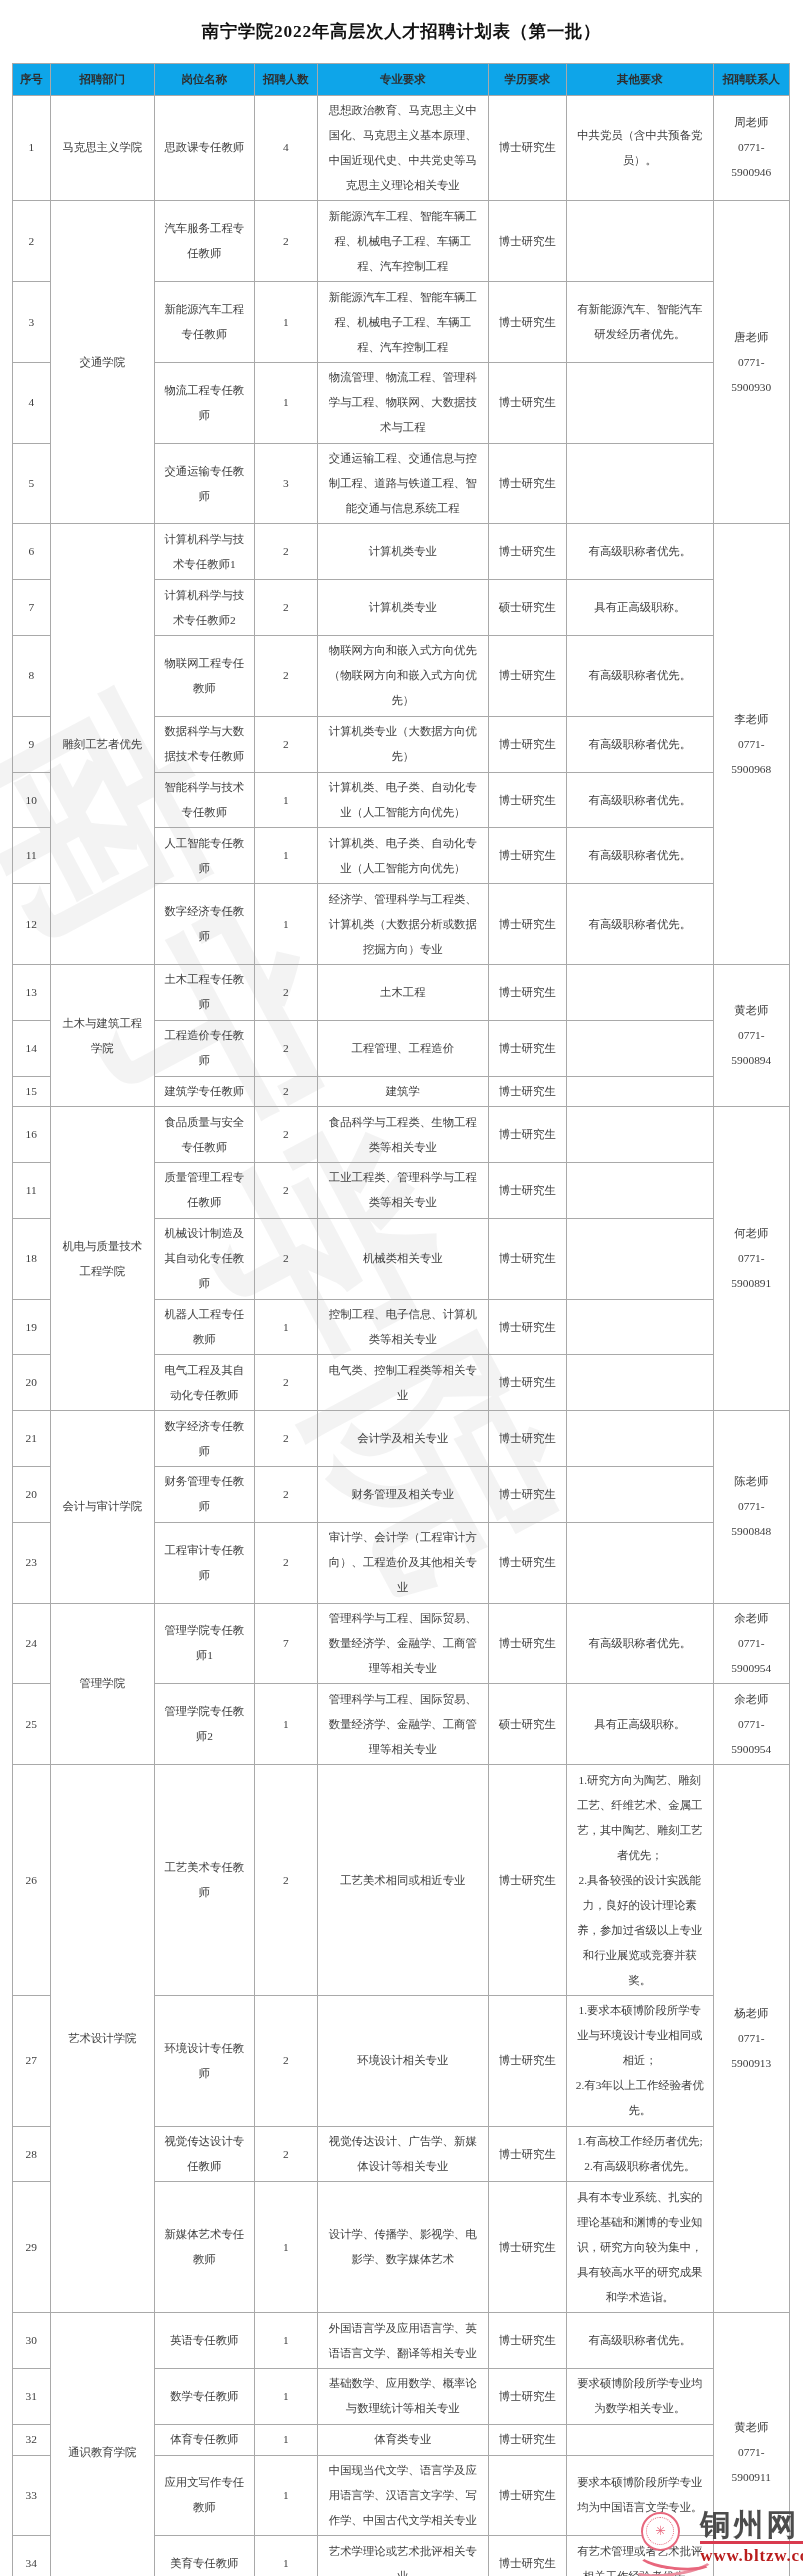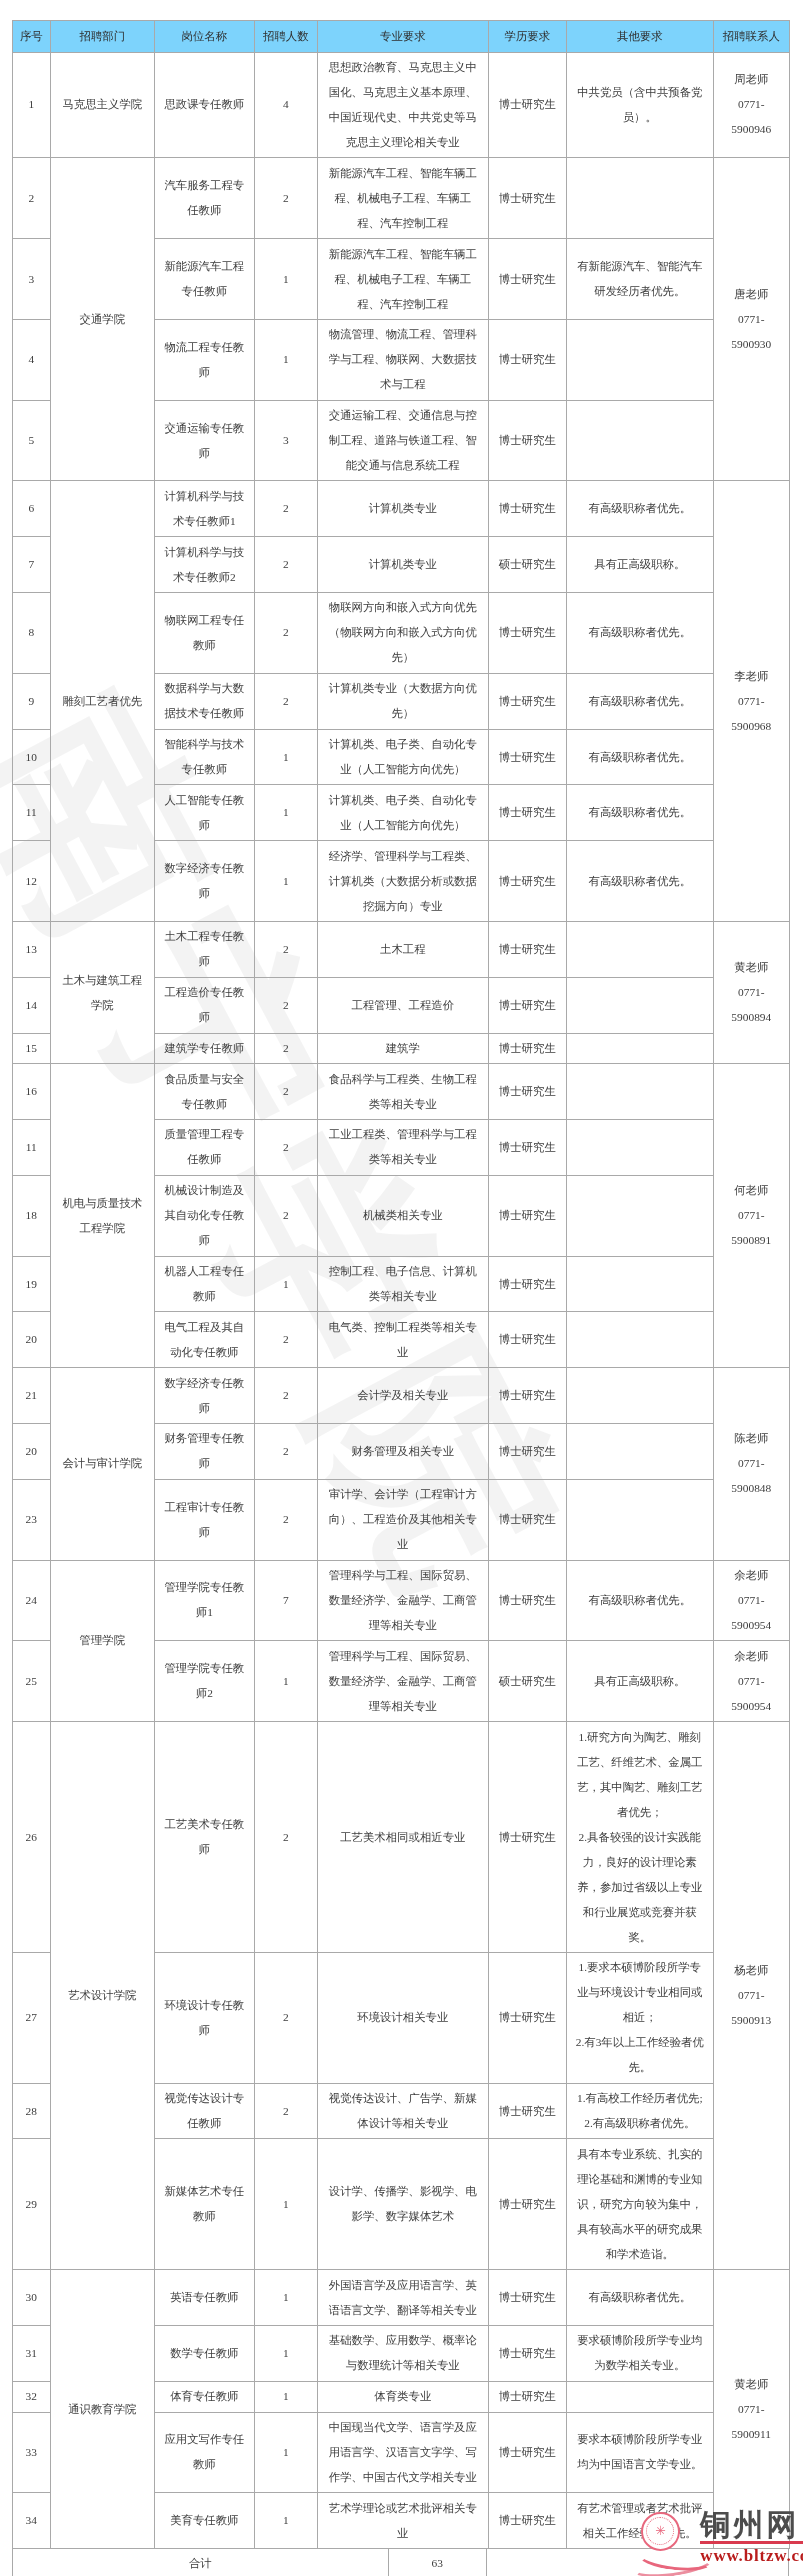--- a/index.html
+++ b/index.html
@@ -54,22 +54,22 @@
     border:0.8px solid #a9a9a9;
     font-size:11.4px;
     line-height:25px;
     text-align:center;
     vertical-align:middle;
     padding:2.4px 6.3px;
     word-break:break-all;
     background:transparent;
   }
   table.main th{
-    background:#7dd3fc;
-    font-weight:400;
+    background:#0ea5e9;
+    font-weight:700;
     color:#2e2e2e;
     height:27px;
     padding:1.6px 1.6px;
   }
   td.pre{white-space:pre-line;}
   td.left{text-align:left;}
   table.sum{
     position:relative;
     z-index:1;
     margin:-0.8px 0 0 11.8px;
@@ -170,20 +170,21 @@
     transform:rotate(6deg);
   }
 </style>
 </head>
 <body>
 
 <div class="page">
 
   <div class="watermark">南宁学院</div>
 
+  <div class="title">南宁学院2022年高层次人才招聘计划表（第一批）</div>
 
   <table class="main">
     <colgroup>
       <col style="width:38px">
         <col style="width:104px">
         <col style="width:100px">
         <col style="width:63px">
       <col style="width:171px">
         <col style="width:78px">
         <col style="width:147px">

